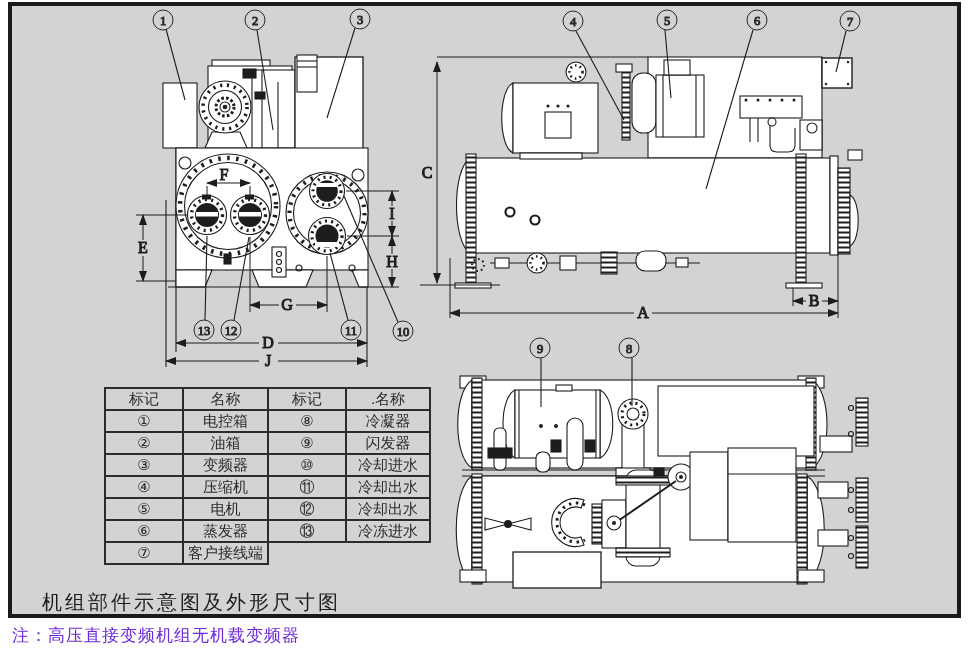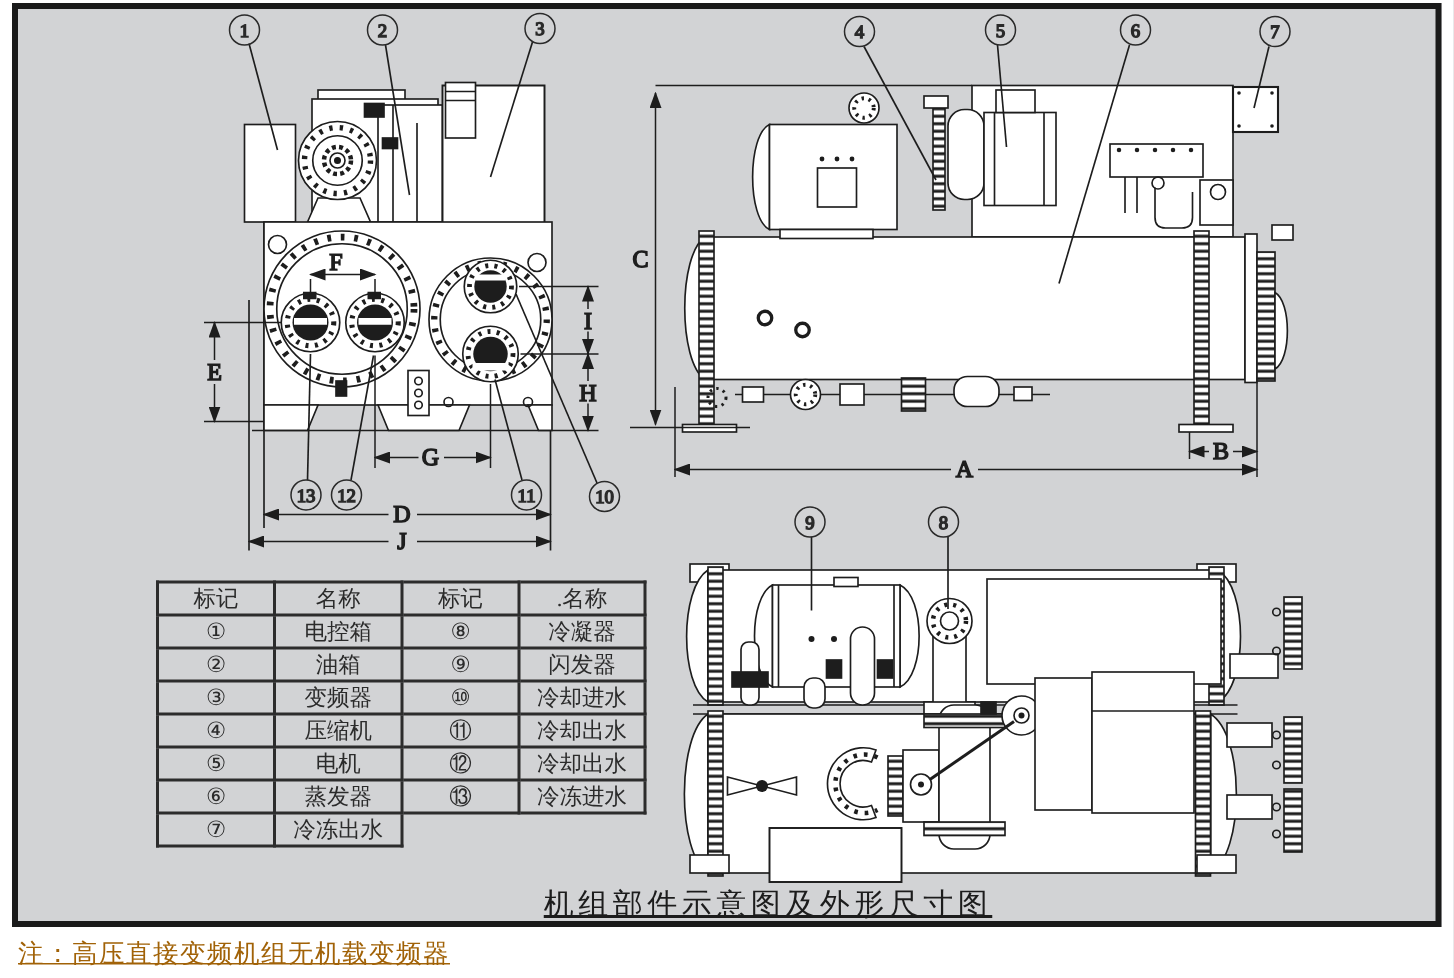--- a/index.html
+++ b/index.html
@@ -18,28 +18,26 @@
     table-layout:fixed;font-size:15px;color:#2b2b2b;
     font-family:"Liberation Serif","DejaVu Serif",serif;
   }
   .legend-table td{
     border:2px solid #2c2c2c;text-align:center;vertical-align:middle;
     height:20px;padding:0 2px;white-space:nowrap;overflow:hidden;
   }
   .legend-table td.spacer{border:none;}
   .caption{
     position:absolute;left:0;top:583px;width:100%;box-sizing:border-box;
-    padding-left:55px;text-align:center;font-size:20px;letter-spacing:3px;
+    padding-left:30px;font-size:20px;letter-spacing:3px;
     color:#1c1c1c;
-    text-decoration:underline;
   }
   .note{
-    position:absolute;left:12px;top:624px;font-size:17px;color:#a16207;
+    position:absolute;left:12px;top:624px;font-size:17px;color:#6d28d9;
     letter-spacing:1px;
-    text-decoration:underline;
   }
   text{font-family:"Liberation Serif","DejaVu Serif",serif;}
   .dim-label{font-size:16px;fill:#222;text-anchor:middle;}
   .callout-num{font-size:12.5px;fill:#2a2a2a;text-anchor:middle;}
 </style>
 </head>
 <body>
 
 <div class="frame">
 
@@ -435,21 +433,21 @@
       <td>冷却出水</td>
     </tr>
     <tr>
       <td>⑥</td>
       <td>蒸发器</td>
       <td>⑬</td>
       <td>冷冻进水</td>
     </tr>
     <tr>
       <td>⑦</td>
-      <td>冷冻出水</td>
+      <td>客户接线端</td>
       <td class="spacer" colspan="2"></td>
     </tr>
   </tbody>
     </table>
 
   <div class="caption">机组部件示意图及外形尺寸图</div>
 </div>
 
 <div class="note">注：高压直接变频机组无机载变频器</div>
 

